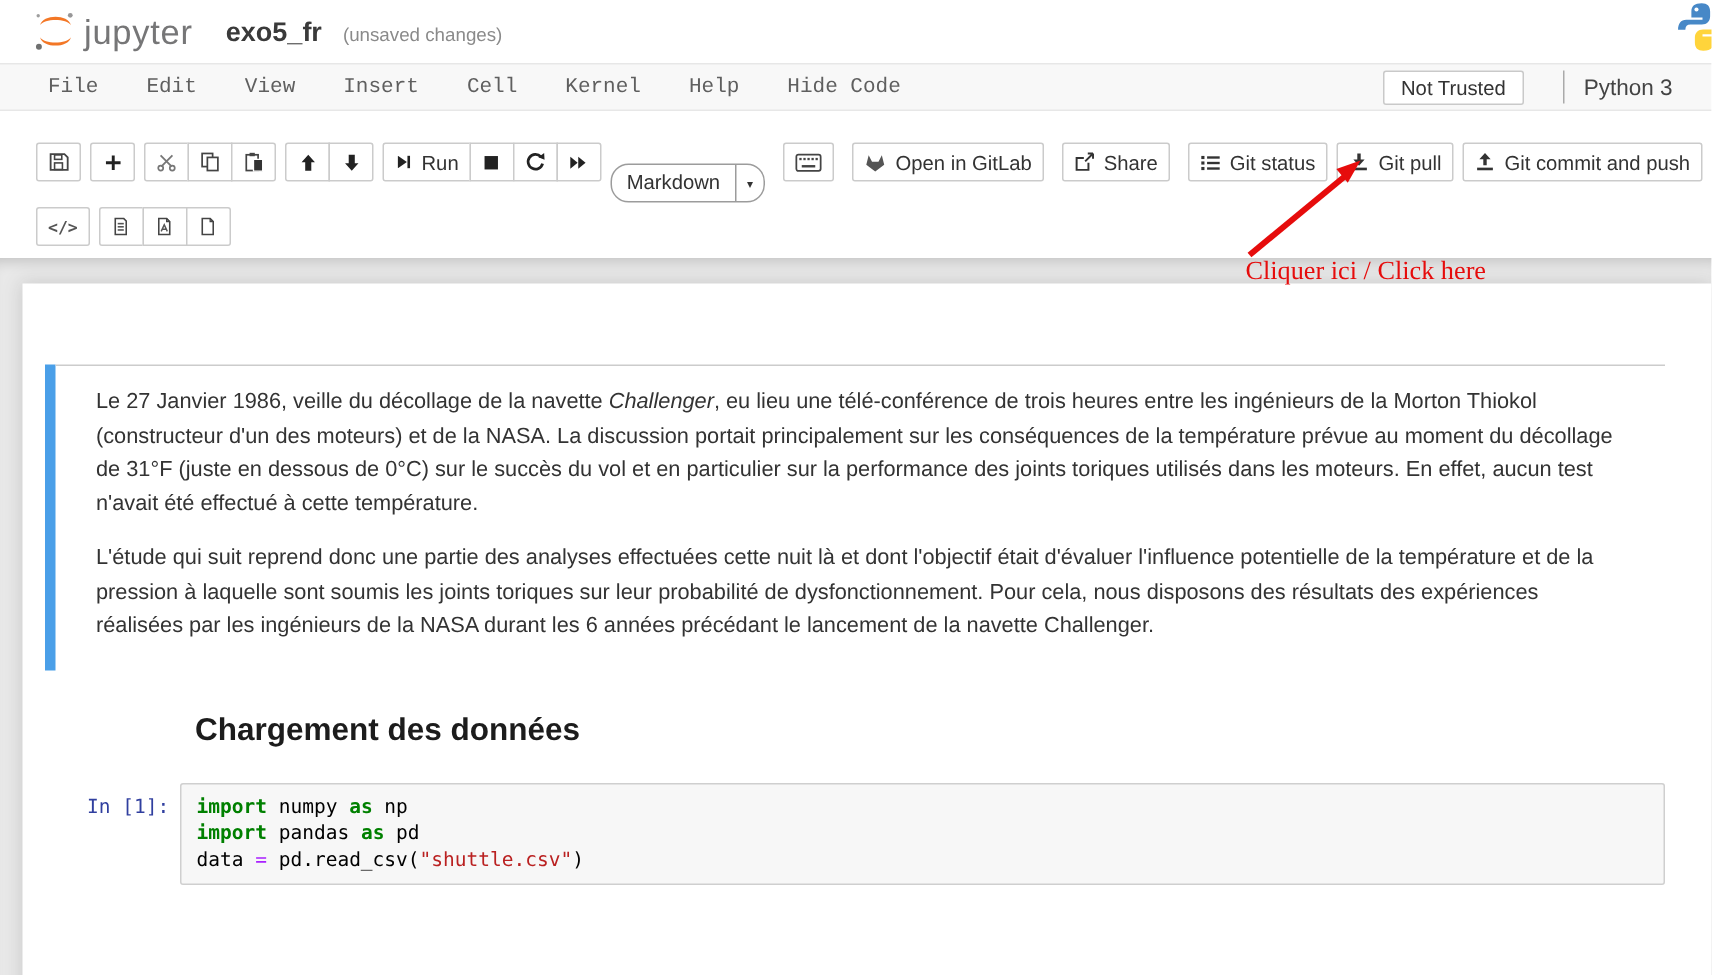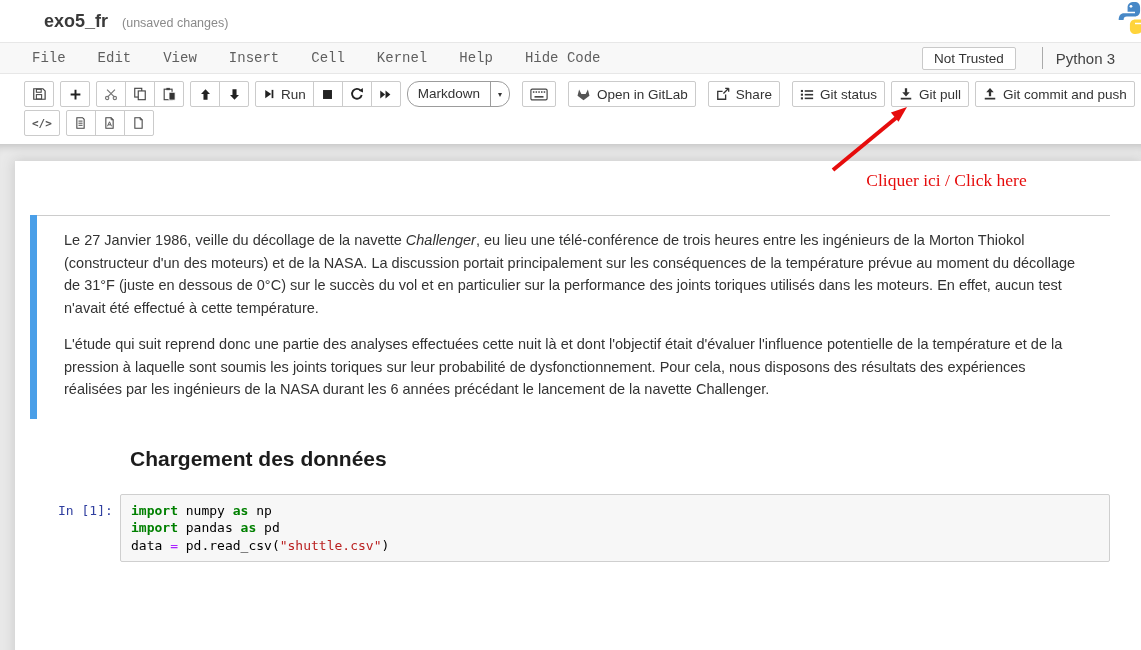--- a/index.html
+++ b/index.html
@@ -30,21 +30,21 @@
   .trow { display:flex; align-items:center; margin-bottom:3px; }
   .btn { background:#fff; border:1px solid #cbcbcb; border-radius:2px; height:26px; min-width:30px;
     display:inline-flex; align-items:center; justify-content:center; gap:6px; padding:0 7px;
     font-size:13.5px; color:#333; cursor:pointer; }
   .gap { width:6px; } .gapl { width:12px; }
   .grp { display:inline-flex; }
   .grp .btn { border-radius:0; margin-left:-1px; }
   .grp .btn:first-child { border-radius:2px 0 0 2px; margin-left:0; }
   .grp .btn:last-child { border-radius:0 2px 2px 0; }
   .icon { display:inline-flex; align-items:center; justify-content:center; }
-  .sel { display:inline-flex; border:1px solid #9c9c9c; border-radius:12px; height:26px; background:#fff; cursor:pointer; }
+  .sel { display:inline-flex; border:1px solid #9c9c9c; border-radius:12px; height:26px; background:#fff; cursor:pointer;margin-top:28px; }
   .sel-label { font-size:13.5px; color:#333; padding:0 10px; line-height:24px; min-width:66px; }
   .sel-caret { width:19px; border-left:1px solid #9c9c9c; display:flex; align-items:center; justify-content:center;
     font-size:8px; color:#333; }
   .codeglyph { font-family:"DejaVu Sans Mono", monospace; font-size:11px; color:#555; font-weight:bold; }
 
   
   #site { height:517px; background:#e9e9e9; box-shadow:inset 0 9px 9px -7px rgba(0,0,0,.18); padding-top:17px; }
   #page { margin-left:15px; height:520px; background:#fff; box-shadow:0 0 12px 1px rgba(87,87,87,.2); padding-top:30px; }
 
   h1.nbtitle { font-size:25px; line-height:31px; font-weight:bold; color:#1c1c1c; margin:16px 30px 0 115px; max-width:840px; }
@@ -61,27 +61,39 @@
   .prompt { flex:0 0 105px; padding:9px 0 0 43px; font-family:"DejaVu Sans Mono", monospace; font-size:13px; white-space:nowrap; }
   .in-prompt { color:#303F9F; }
   .codebox { flex:1; margin-right:31px; background:#f7f7f7; border:1px solid #cfcfcf; border-radius:2px;
     padding:7px 10px; font-family:"DejaVu Sans Mono", monospace; font-size:13px; line-height:17.5px; color:#000; cursor:text; }
   .kw { color:#008000; font-weight:bold; }
   .op { color:#AA22FF; }
   .str { color:#BA2121; }
 
   
   #arrow-overlay { position:absolute; left:0; top:0; width:1141px; height:650px; pointer-events:none; z-index:50; }
-  #annot-text { position:absolute; left:844px; top:170px; width:205px; text-align:center; z-index:51;
+  #annot-text { position:absolute; left:808px; top:170px; width:205px; text-align:center; z-index:51;
     font-family:"Liberation Serif", serif; font-size:17.5px; color:#e60c0c; pointer-events:none; }
 </style>
 </head>
 <body>
 
 <div id="hdr">
+  <div id="logo">
+    <span class="icon">
+      <svg width="30" height="30" viewBox="0 0 32 32">
+        <path d="M5 20 C8 25 24 25 27 20 C25 28 7 28 5 20 Z" fill="#F37726"></path>
+        <path d="M5 11.5 C8 6.5 24 6.5 27 11.5 C25 3.5 7 3.5 5 11.5 Z" fill="#F37726"></path>
+        <circle cx="26.5" cy="4.5" r="1.7" fill="#989798"></circle>
+        <circle cx="4.2" cy="26.8" r="2.1" fill="#6f7070"></circle>
+        <circle cx="3.7" cy="4.8" r="1.2" fill="#9e9e9e"></circle>
+      </svg>
+    </span>
+    <span class="word">jupyter</span>
+  </div>
   <span id="nbname">exo5_fr</span>
   <span id="savestat">(unsaved changes)</span>
   <span id="pylogo" class="icon">
     <svg width="36" height="34" viewBox="0 0 34 32">
       <path fill="#4788c7" d="M16.5 1C12 1 10 2.8 10 6.2V10h7v1.5H6.8C3.3 11.5 1.6 14 1.6 17.8h4.6c0-2.2 1.1-3.3 3.2-3.3h7.2c3.2 0 5.2-2 5.2-5.2V6.2C21.8 2.8 20 1 16.5 1z"></path>
       <circle cx="13.2" cy="5" r="1.3" fill="#fff"></circle>
       <path fill="#ffd43b" d="M17.5 31c4.5 0 6.5-1.8 6.5-5.2V22h-7v-1.5h10.2c3.5 0 5.2-2.5 5.2-6.3h-4.6c0 2.2-1.1 3.3-3.2 3.3h-7.2c-3.2 0-5.2 2-5.2 5.2v3.1c0 3.4 1.8 5.2 5.3 5.2z"></path>
     </svg>
   </span>
 </div>

